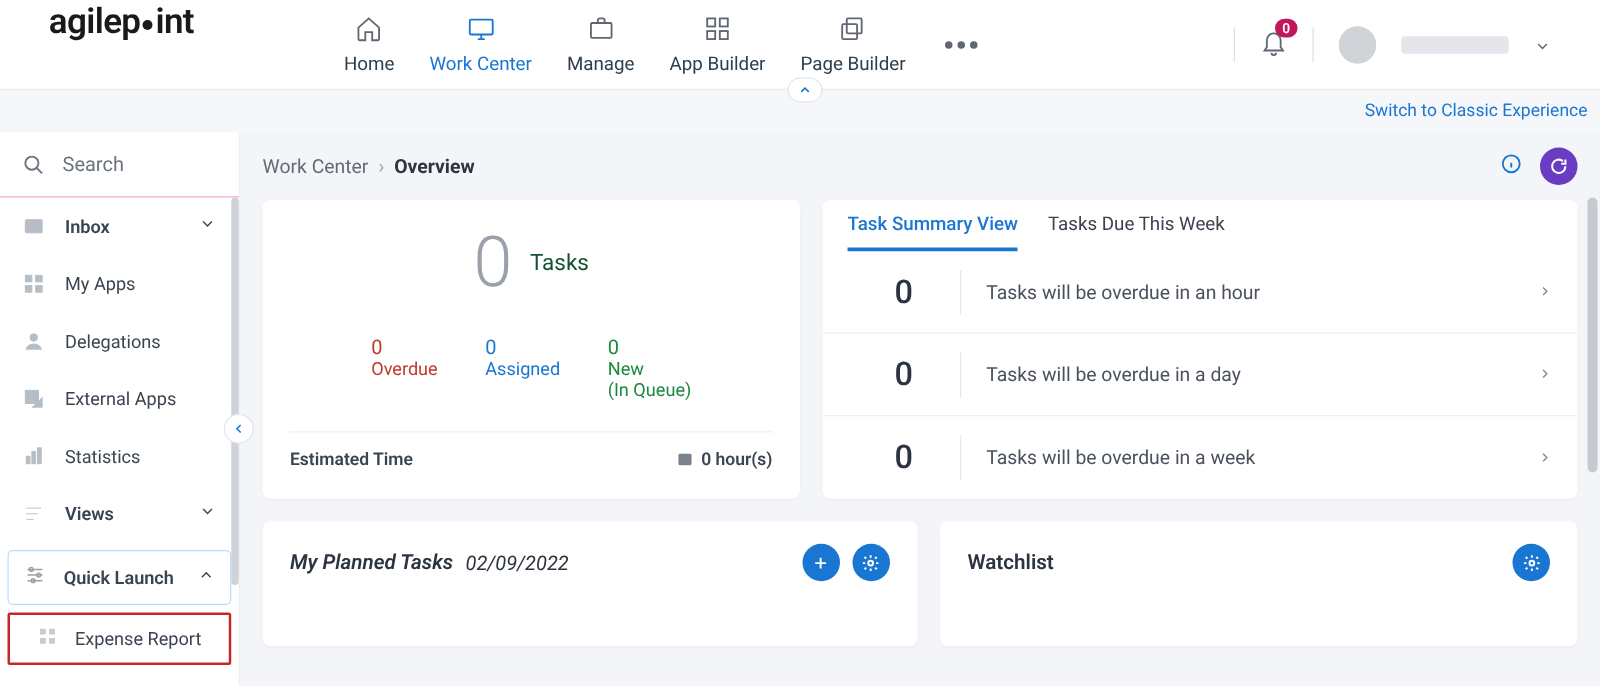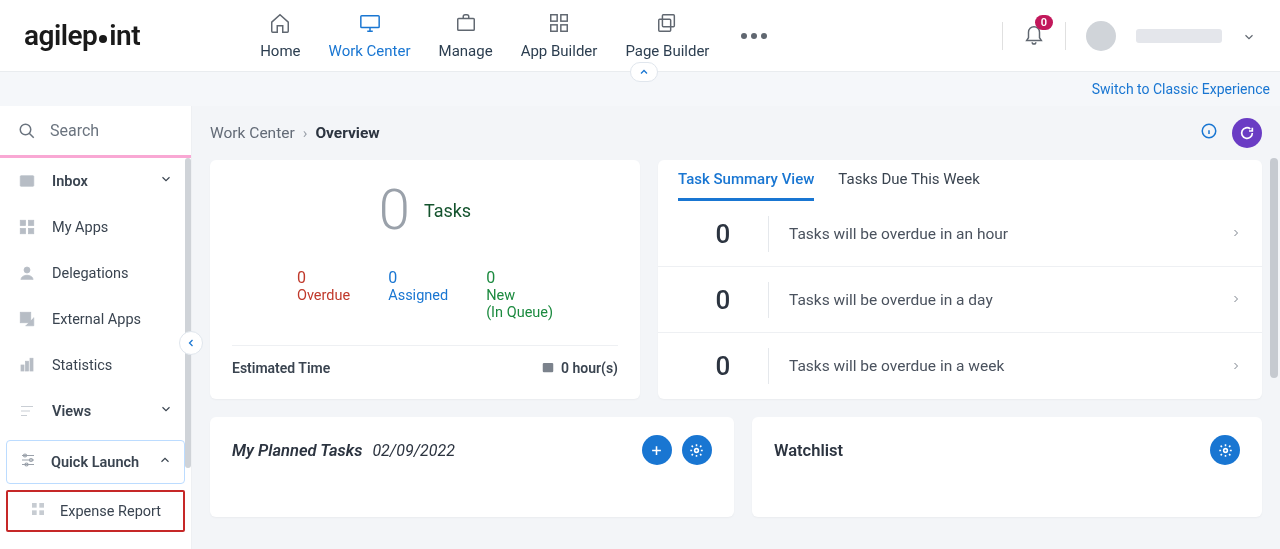--- a/index.html
+++ b/index.html
@@ -1,19 +1,19 @@
 <!DOCTYPE html>
 <html><head>
 <meta charset="utf-8">
 <style>
 * { margin:0; padding:0; box-sizing:border-box; font-family: -apple-system, BlinkMacSystemFont, "Segoe UI", Roboto, Arial, sans-serif; }
 body { background:#fff; color:#2c3e50; width:1280px; height:549px; overflow:hidden; }
 
 
-.topbar { height:72px; display:flex; align-items:center; padding:0 24px; border-bottom:1px solid #e9ecef; background:#fff; }
+.topbar { height:72px; display:flex; padding:0 39px; border-bottom:1px solid #e9ecef; background:#fff; }
 .logo { font-size:28px; font-weight:600; letter-spacing:-0.5px; color:#1a1a1a; }
 .logo .dot { display:inline-block; width:8px; height:8px; background:#1a1a1a; border-radius:50%; margin:0 2px 2px 2px; }
 .nav { display:flex; gap:28px; margin-left:120px; align-items:center; }
 .nav-item { display:flex; align-items:center; gap:8px; color:#2c3e50; font-size:15px; cursor:pointer;flex-direction:column; }
 .nav-item.active { color:#1976d2; }
 .nav-icon { width:22px; height:22px; display:inline-flex; align-items:center; justify-content:center; }
 .nav-icon svg { width:22px; height:22px; stroke:#606770; fill:none; stroke-width:1.6; }
 .nav-item.active .nav-icon svg { stroke:#1976d2; }
 .more-dots { display:flex; gap:4px; margin-left:4px; cursor:pointer; }
 .more-dots span { width:6px; height:6px; background:#606770; border-radius:50%; }
@@ -34,21 +34,21 @@
 
 .subbar { display:flex; align-items:center; height:34px; padding-right:10px; background:#f5f7fa; }
 .switch-link { margin-left:auto; color:#1976d2; font-size:14px; cursor:pointer; }
 
 
 .main-row { display:flex; height:calc(100% - 72px - 34px); background:#f3f5f8; position:relative; }
 
 
 .sidebar { width:192px; background:#fff; border-right:1px solid #eef0f3; position:relative; display:flex; flex-direction:column; }
 .sidebar-scroll { position:absolute; right:0; top:52px; width:6px; height:310px; background:#cfd3d8; border-radius:3px; }
-.search-row { display:flex; align-items:center; gap:14px; height:52px; padding:0 18px; border-bottom:3px solid #f9a8d4; color:#6b747f; }
+.search-row { display:flex; align-items:center; gap:14px; height:52px; padding:0 18px; border-bottom:1px solid #f9a8d4; color:#6b747f; }
 .search-row svg { width:18px; height:18px; stroke:#6b747f; fill:none; stroke-width:2; }
 .side-item { display:flex; align-items:center; gap:16px; height:46px; padding:0 18px; font-size:14.5px; color:#3a4450; cursor:pointer; }
 .side-item.strong { font-weight:600; }
 .side-item .icon { width:18px; height:18px; display:inline-flex; align-items:center; justify-content:center; }
 .side-item .icon svg { width:18px; height:18px; fill:#b7bdc5; stroke:#b7bdc5; }
 .side-item .exp { margin-left:auto; }
 .side-item .exp svg { width:14px; height:14px; stroke:#3a4450; fill:none; stroke-width:2; }
 .quick-launch-box { margin:6px 6px 0 6px; border:1px solid #bcdcff; border-radius:4px; }
 .quick-launch-head { display:flex; align-items:center; gap:14px; height:42px; padding:0 12px; font-size:14.5px; font-weight:600; color:#3a4450; cursor:pointer; }
 .quick-launch-head .icon svg { width:18px; height:18px; stroke:#9aa1aa; fill:none; stroke-width:1.6; }

